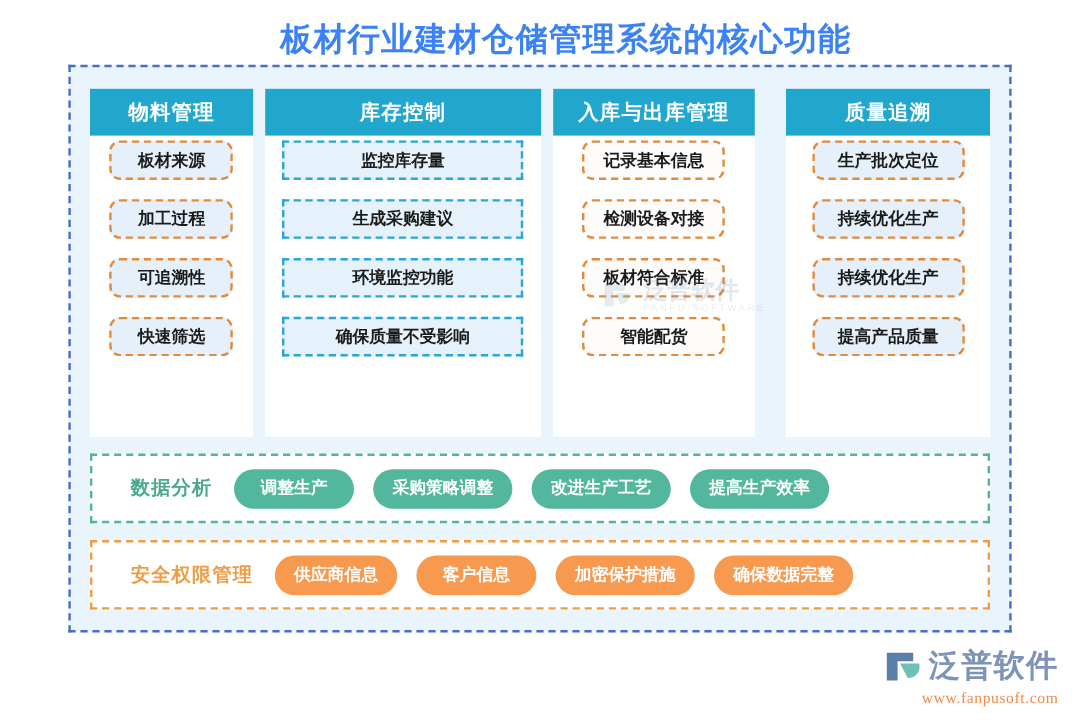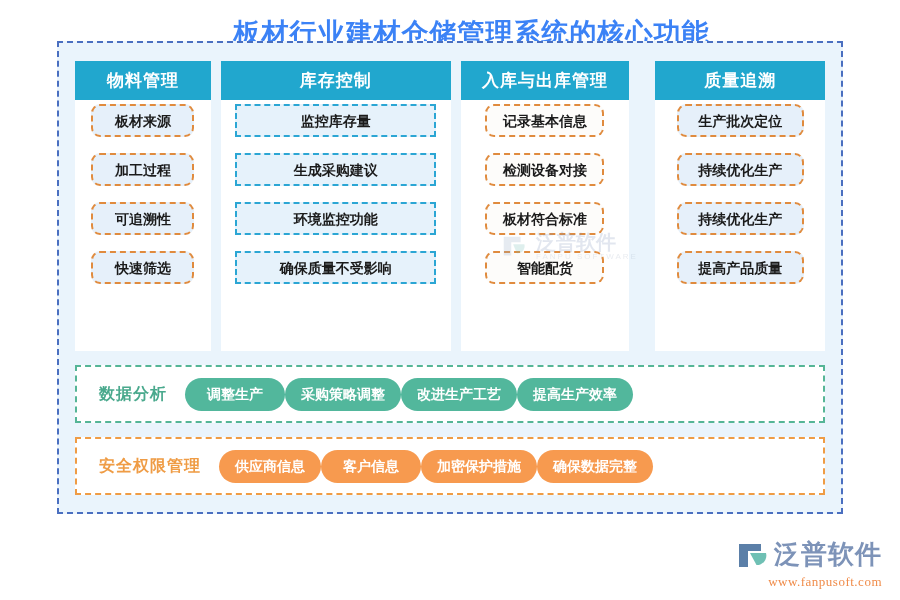--- a/index.html
+++ b/index.html
@@ -27,21 +27,21 @@
     height: 38px;
     line-height: 38px;
     box-sizing: border-box;
     margin-left: 43px;
   }
 
   
   .outer-panel {
     position: absolute;
     left: 57px;
-    top: 41px;
+    top: 54px;
     width: 786px;
     height: 473px;
     box-sizing: border-box;
     border: 2px dashed #4a6fc0;
     background: #eaf4fc;
     padding: 18px 16px 16px 16px;
   }
 
   
   .columns-row {
@@ -125,21 +125,21 @@
   }
 
   
   .band {
     background: #ffffff;
     box-sizing: border-box;
     height: 58px;
     margin-top: 14px;
     display: flex;
     align-items: center;
-    padding-left: 22px;
+    padding-left: 32px;
     gap: 18px;
   }
   .band.analysis { border: 2px dashed #55b596; }
   .band.security { border: 2px dashed #ef9c45; }
 
   .band-label {
     font-family: "Liberation Serif", "DejaVu Serif", serif;
     font-size: 16px;
     font-weight: bold;
     white-space: nowrap;
@@ -158,21 +158,21 @@
     border-radius: 17px;
     text-align: center;
     white-space: nowrap;
     padding: 0 16px;
     min-width: 100px;
     box-sizing: border-box;
   }
   .pill.teal { background: #52b79c; }
   .pill.orange { background: #f79a4f; }
 
-  .pill-row { display: flex; align-items: center; }
+  .pill-row { display: flex; gap: 16px; align-items: center; }
 
   
   .watermark {
     position: absolute;
     left: 500px;
     top: 218px;
     width: 180px;
     height: 56px;
     opacity: 0.22;
     pointer-events: none;

